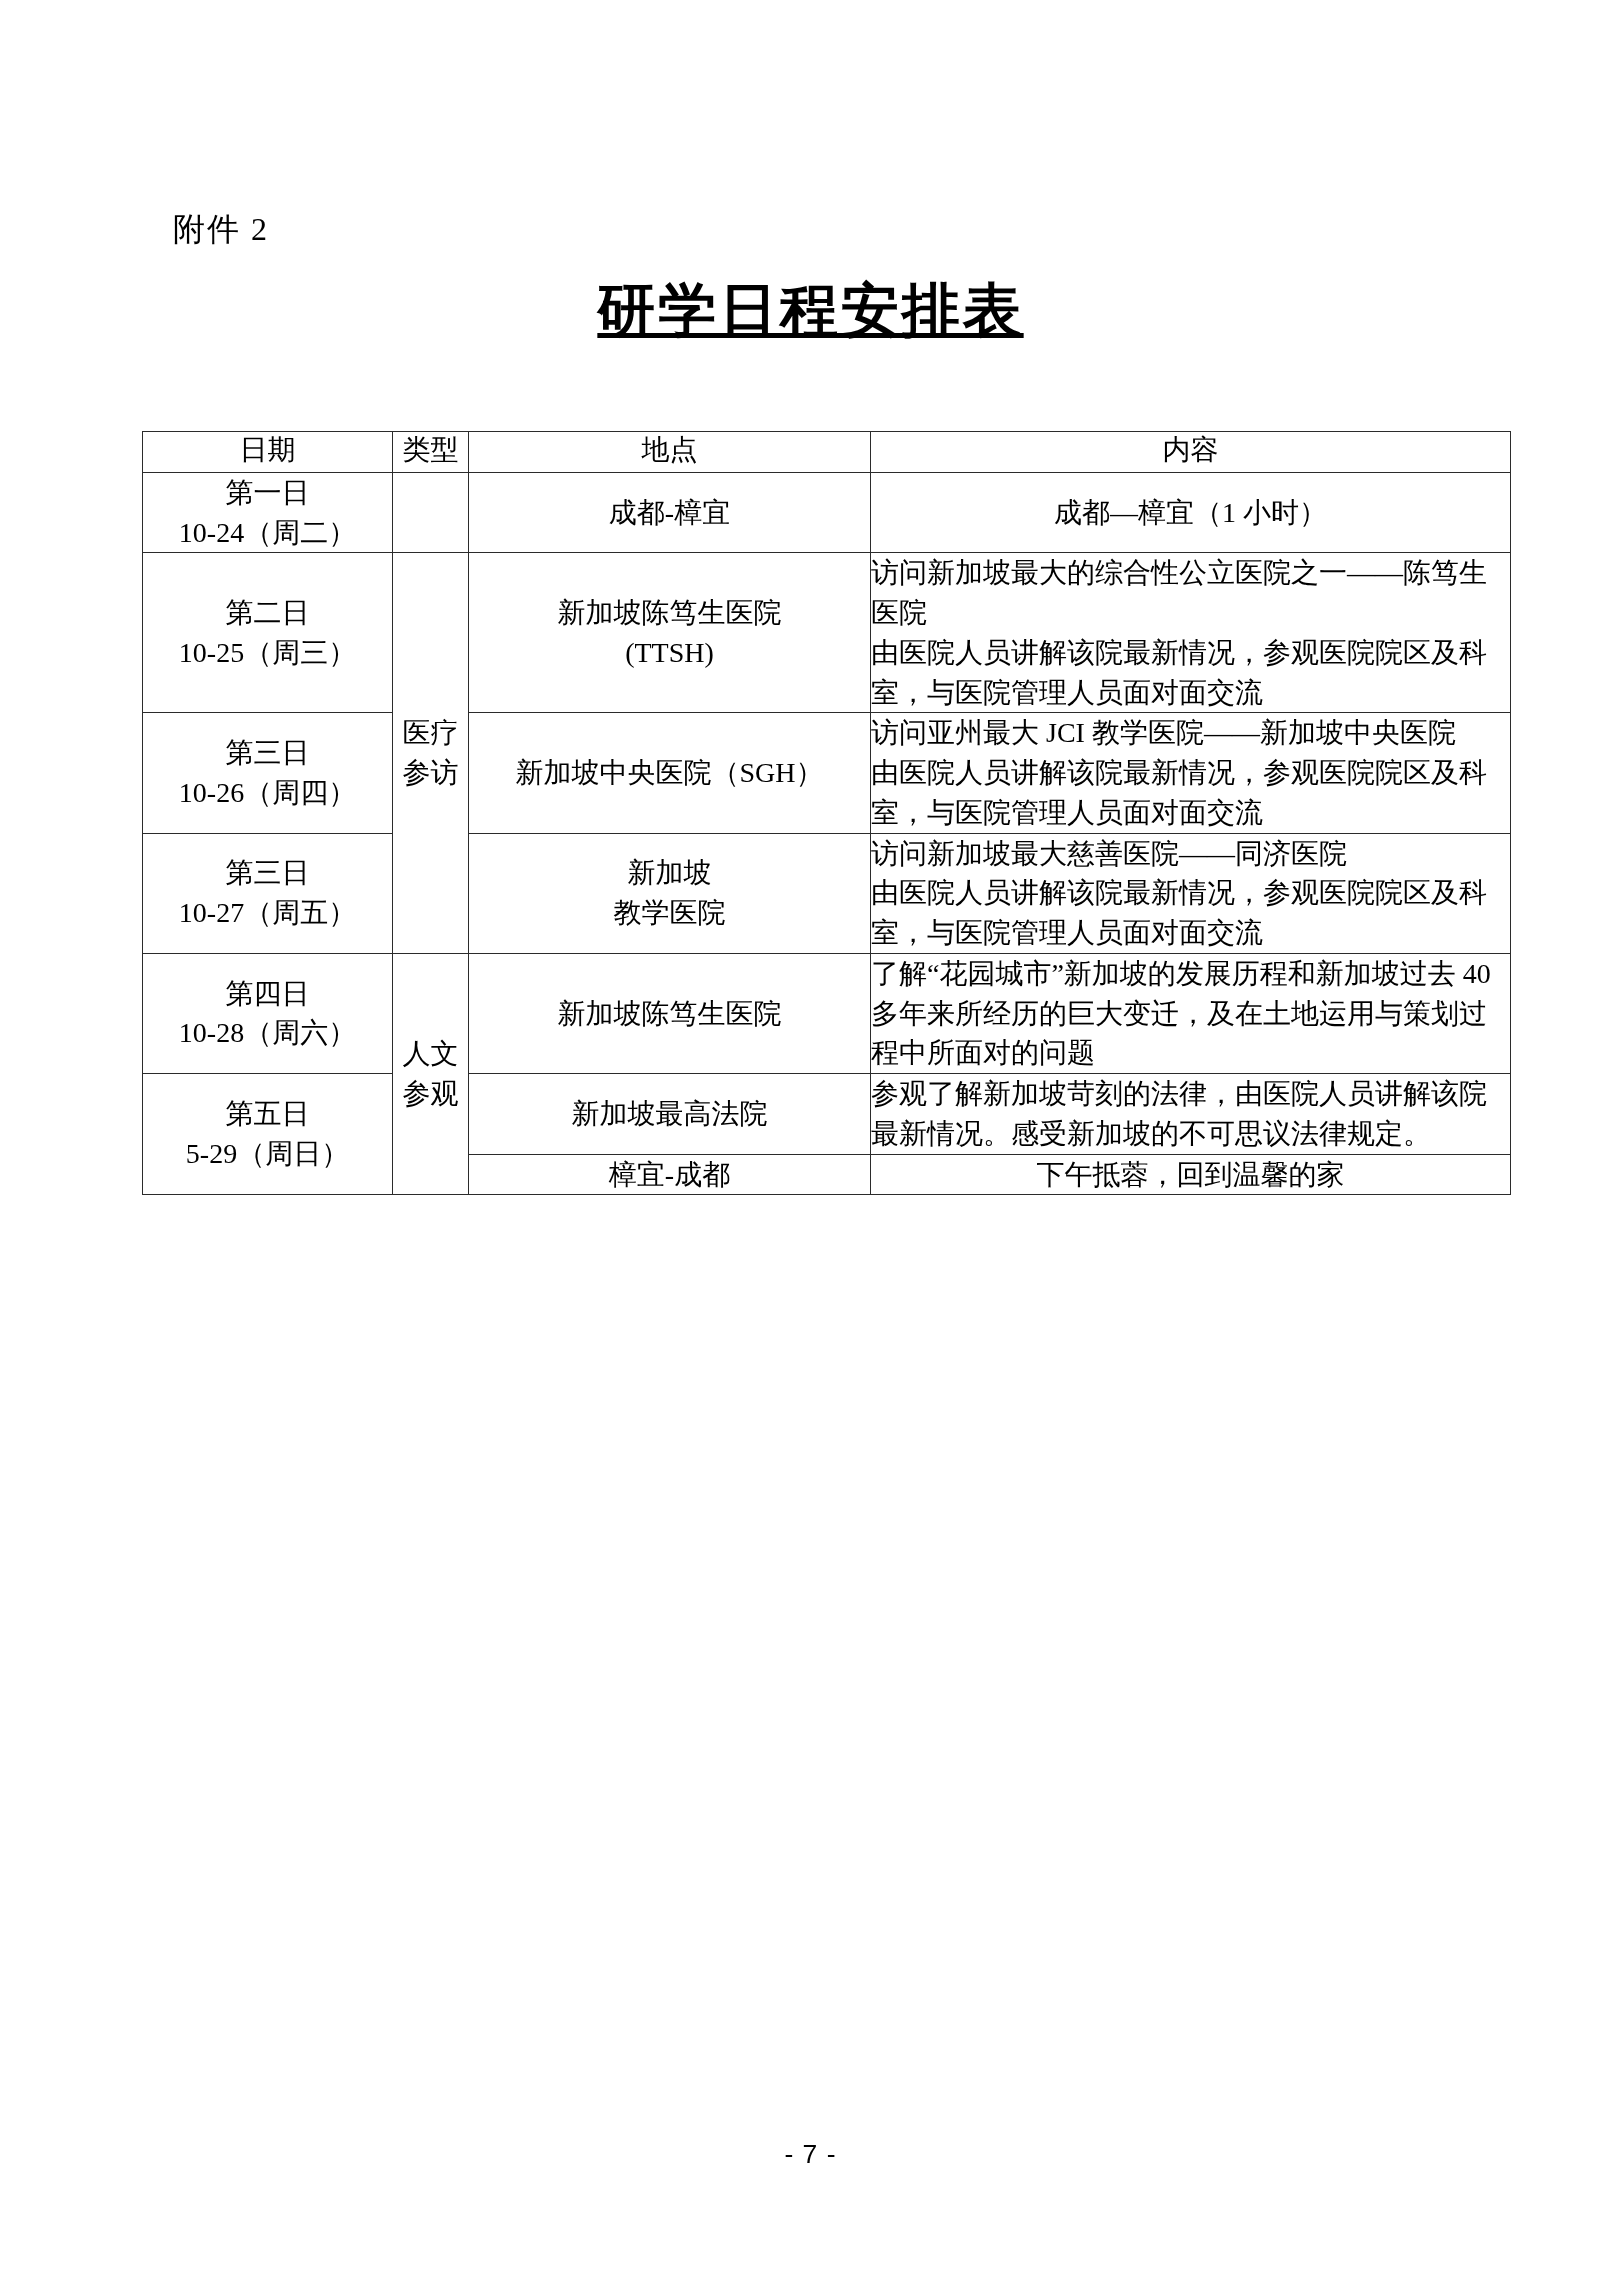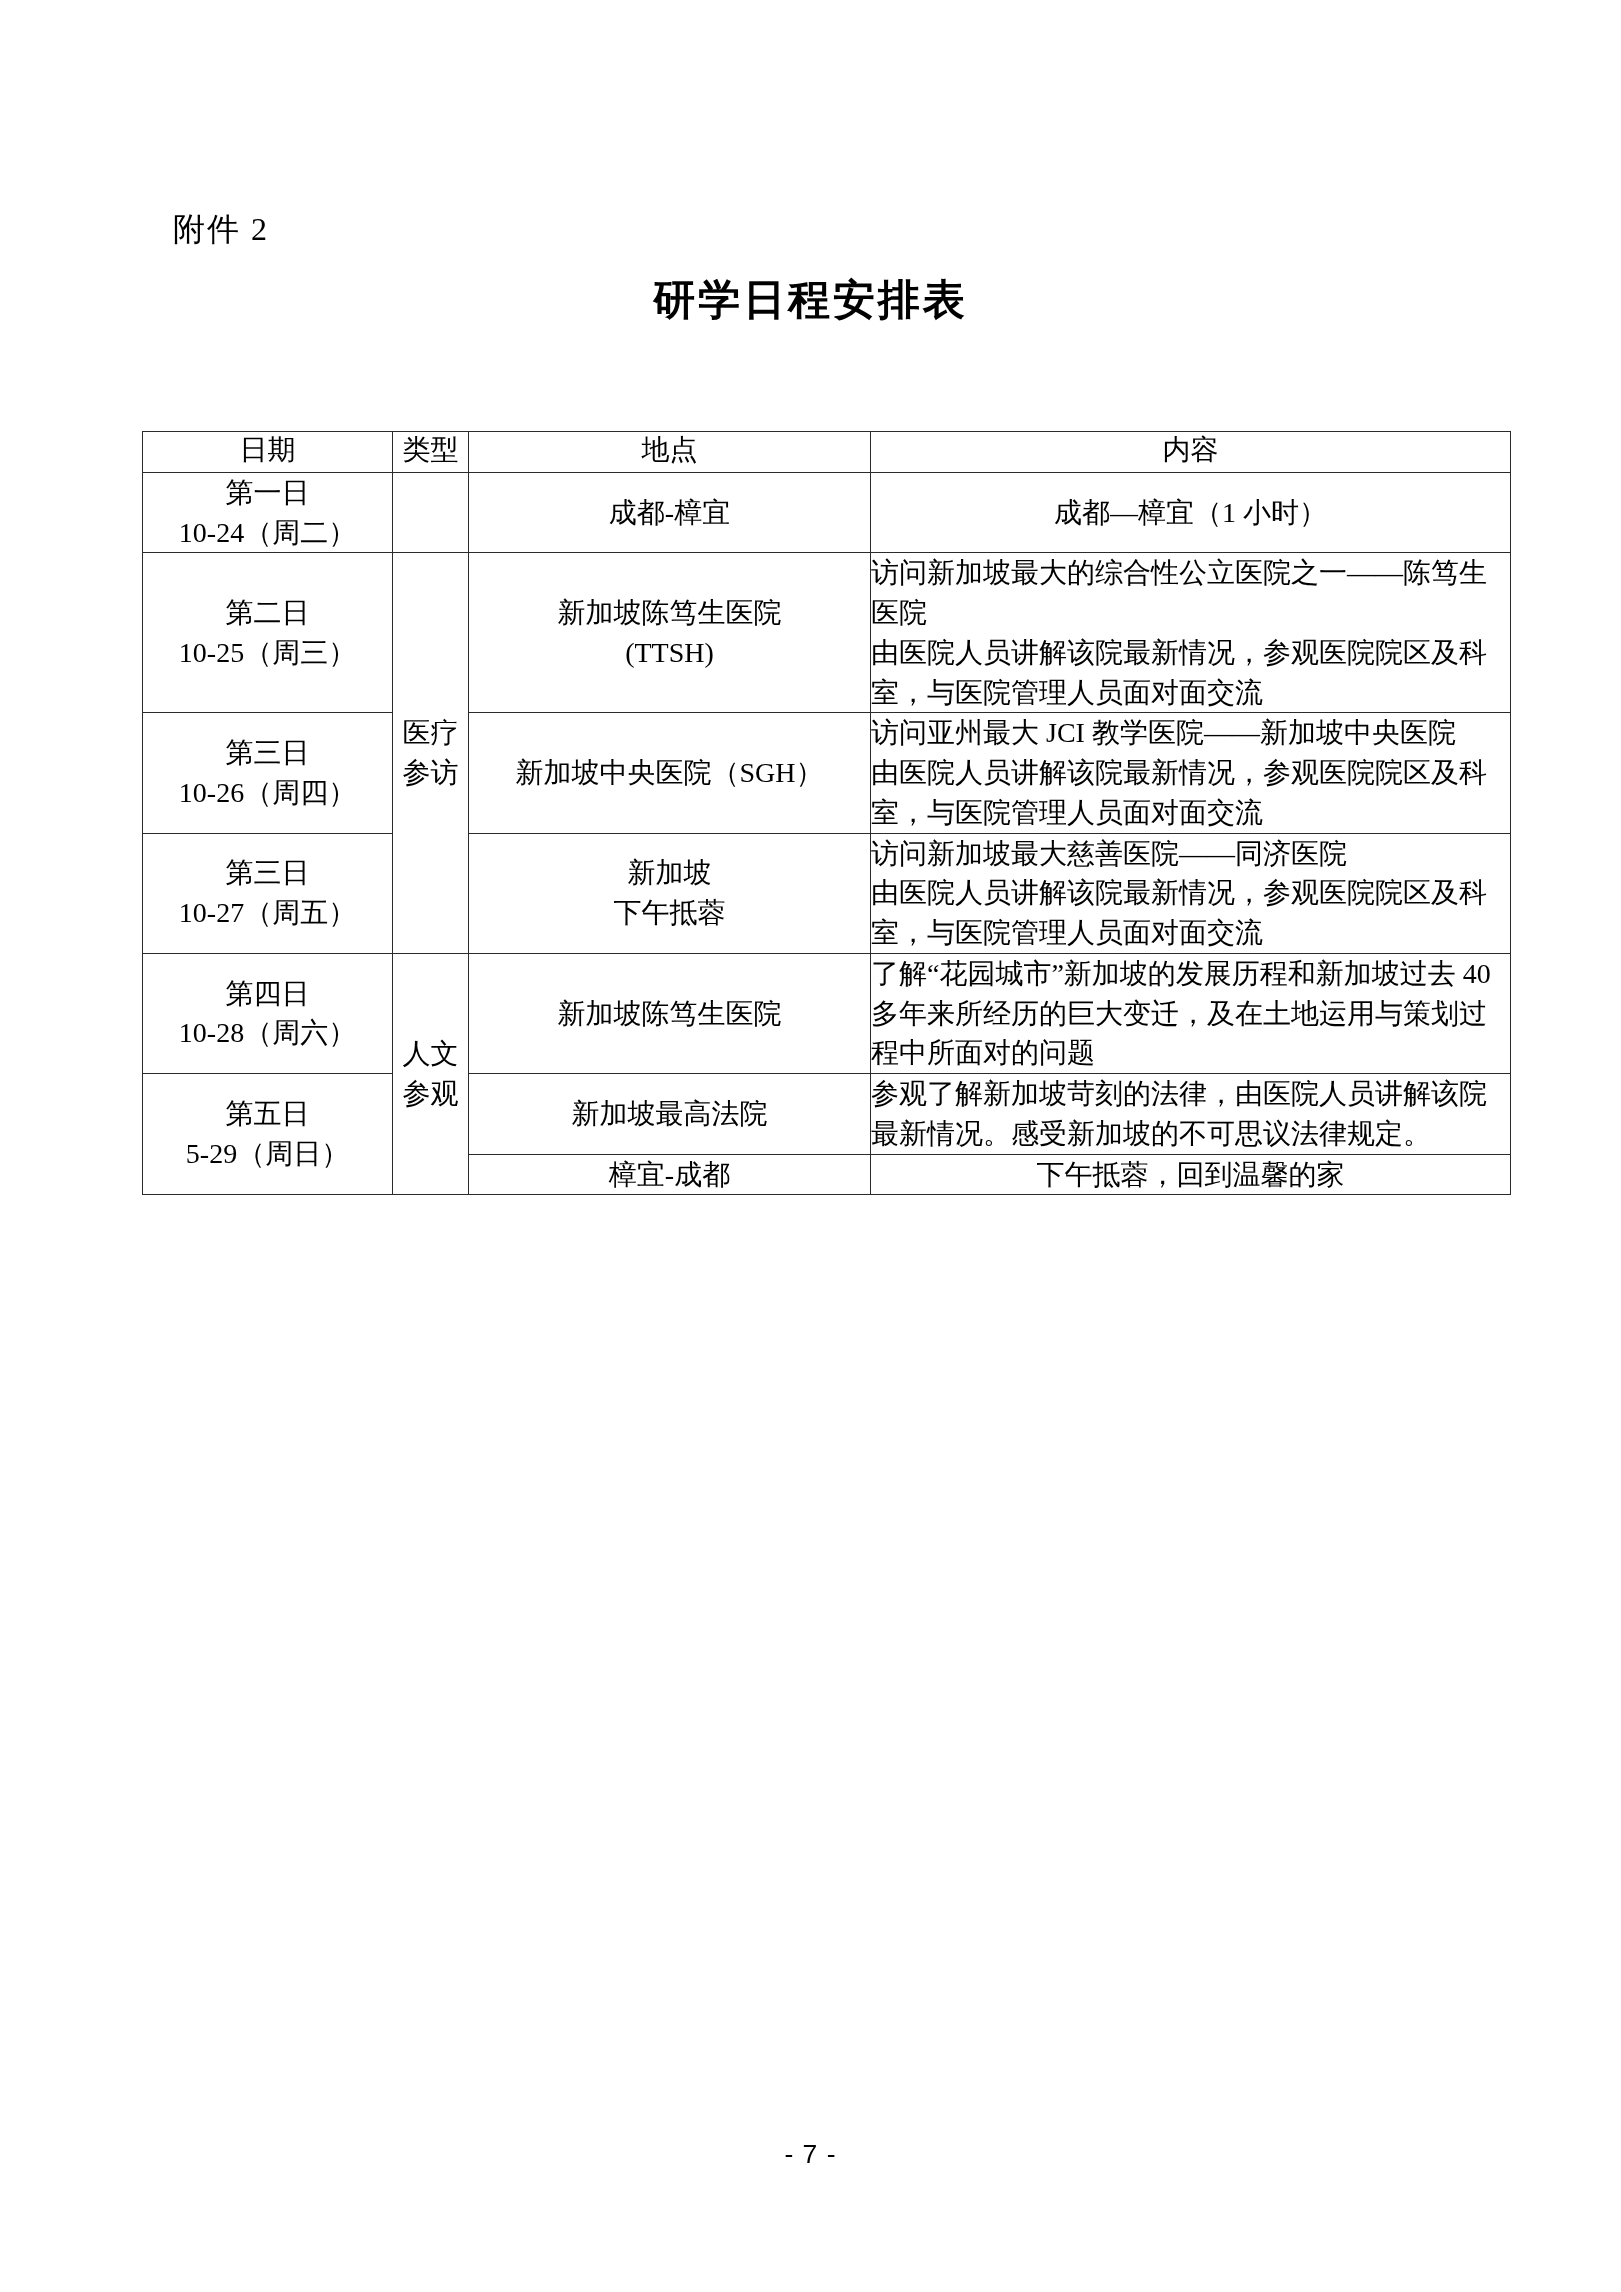--- a/index.html
+++ b/index.html
@@ -29,24 +29,25 @@
     letter-spacing: 2px;
     line-height: 1.2;
     white-space: nowrap;
   }
   .doc-title {
     position: absolute;
     left: 0;
     right: 0;
     top: 272px;
     text-align: center;
-    font-size: 42px;
+    font-size: 58px;
     font-weight: bold;
     letter-spacing: 2.9px;
     font-family: "Liberation Serif", "DejaVu Serif", serif;
+    text-decoration: underline;
   }
   .table-wrap {
     position: absolute;
     left: 142px;
     top: 431px;
     width: 1368px;
   }
   table.schedule {
     border-collapse: collapse;
     width: 1368px;
@@ -148,21 +149,21 @@
 10-26（周四）</td>
           <td class="cell-center two-line">新加坡中央医院（SGH）</td>
           <td class="cell-left two-line">访问亚州最大 JCI 教学医院——新加坡中央医院
 由医院人员讲解该院最新情况，参观医院院区及科室，与医院管理人员面对面交流</td>
         </tr>
 
         <tr>
           <td class="cell-center two-line row-tall-2">第三日
 10-27（周五）</td>
           <td class="cell-center two-line">新加坡
-下午抵蓉</td>
+教学医院</td>
           <td class="cell-left two-line">访问新加坡最大慈善医院——同济医院
 由医院人员讲解该院最新情况，参观医院院区及科室，与医院管理人员面对面交流</td>
         </tr>
 
         <tr>
           <td class="cell-center two-line row-tall-2">第四日
 10-28（周六）</td>
           <td class="cell-type two-line" rowspan="3">人文
 参观</td>
           <td class="cell-center two-line">新加坡陈笃生医院</td>

